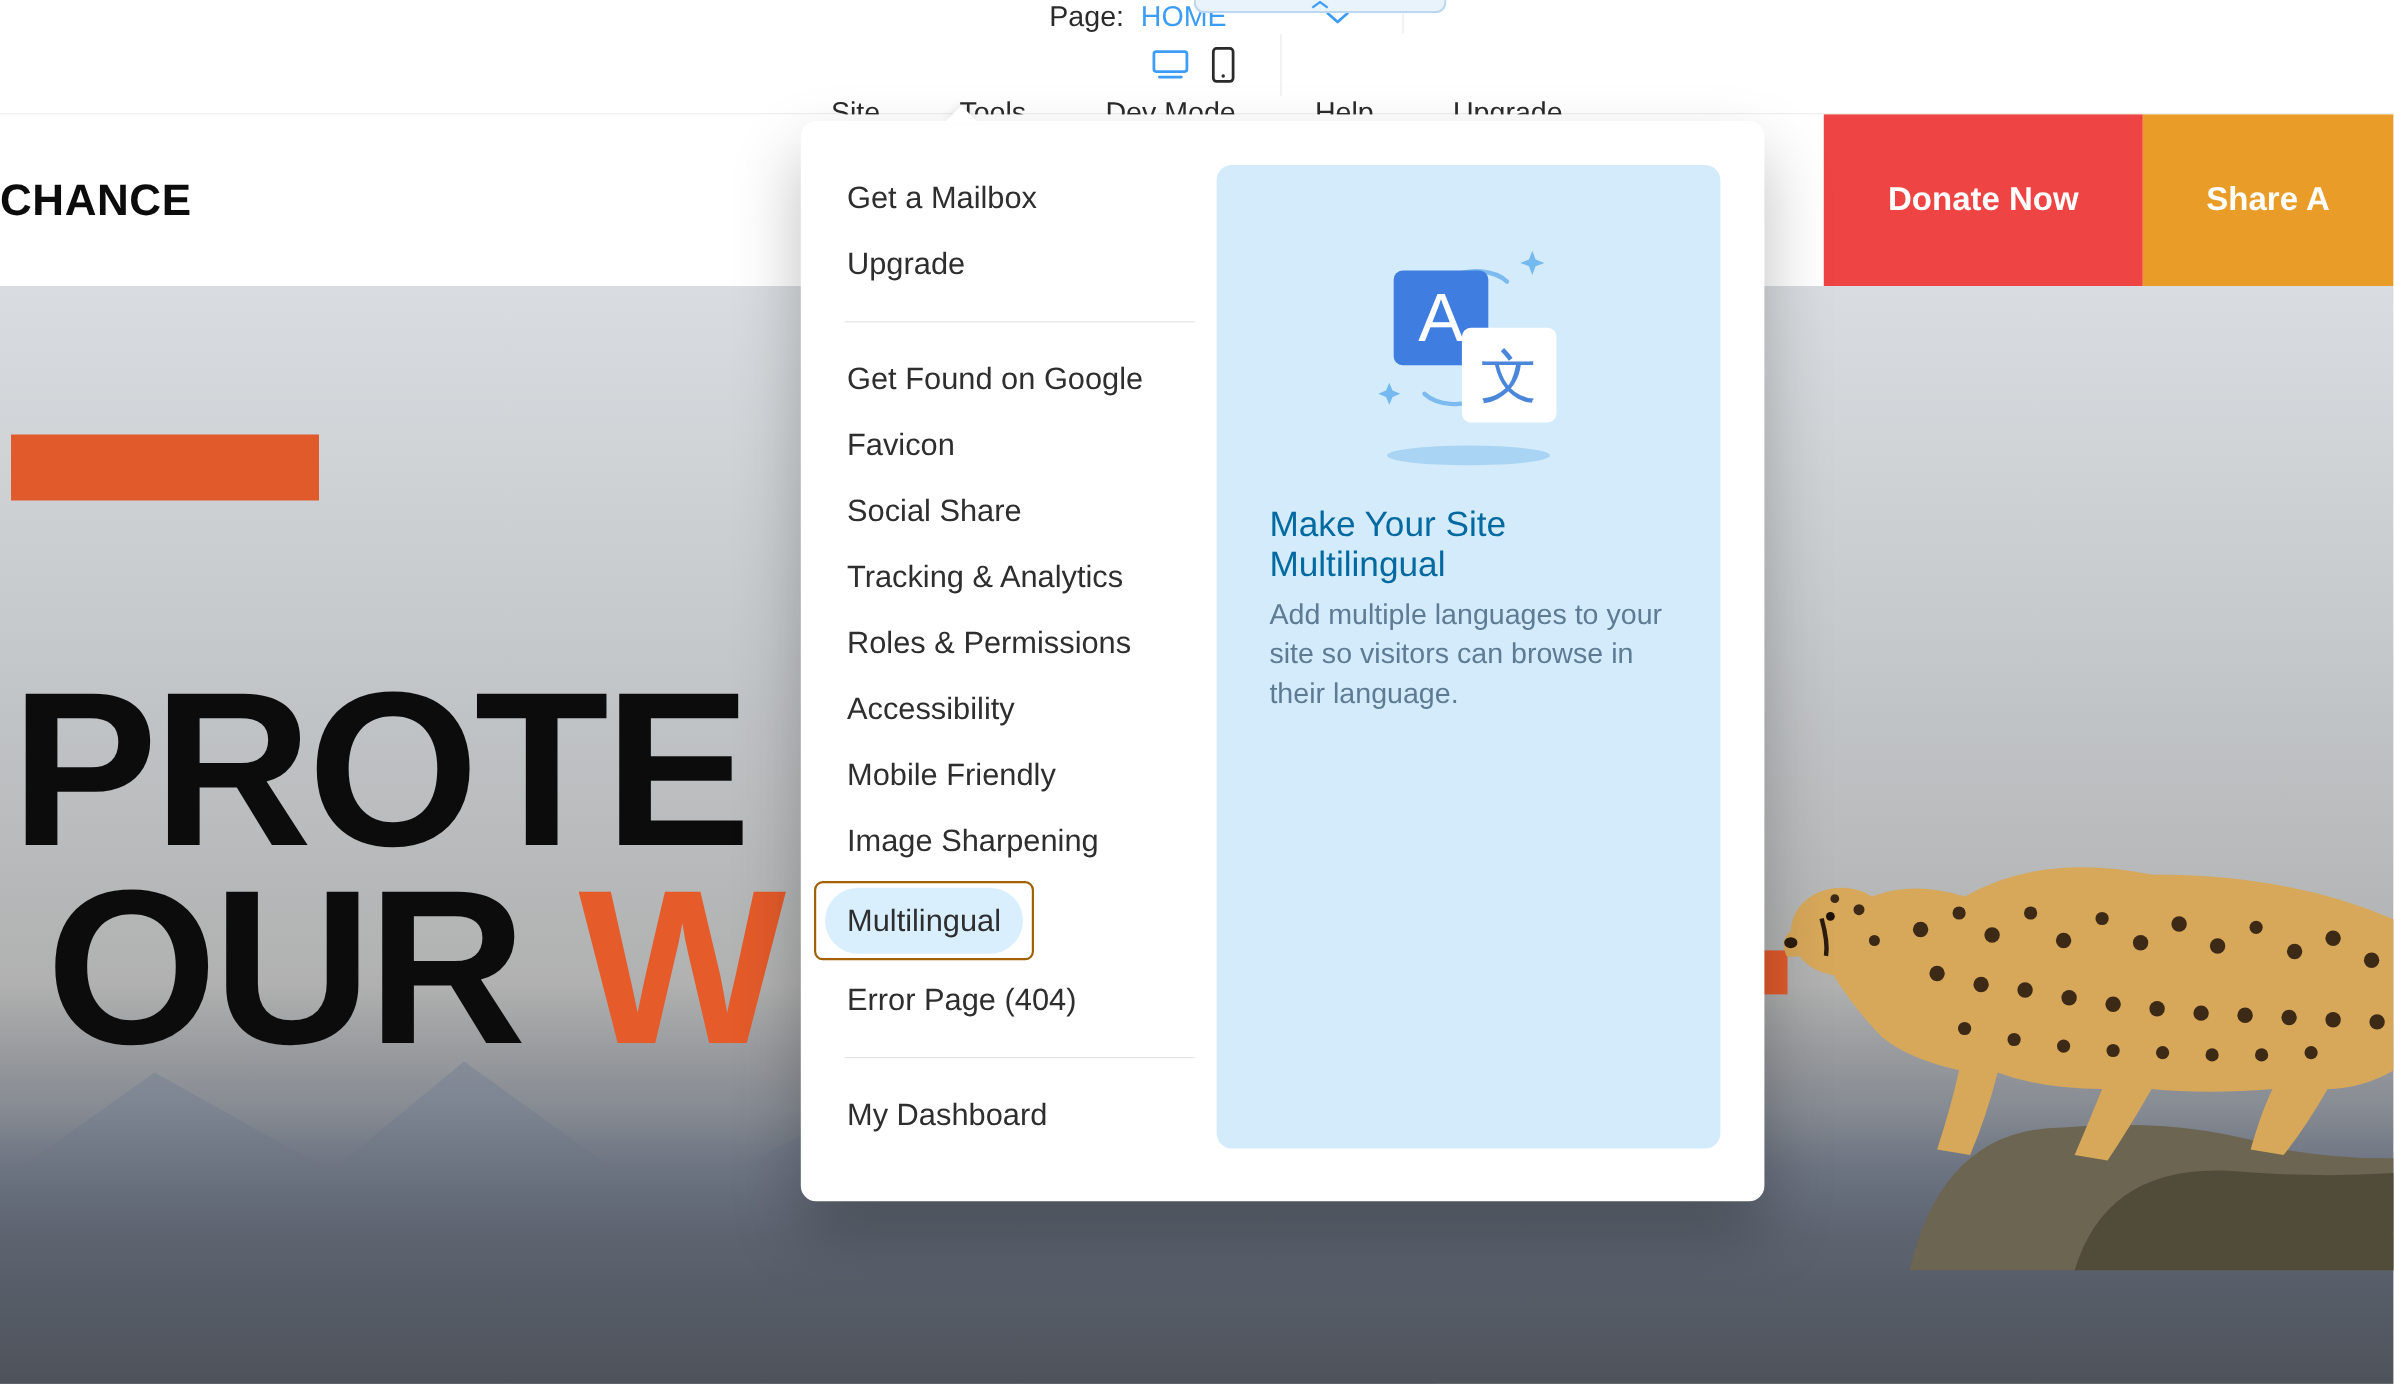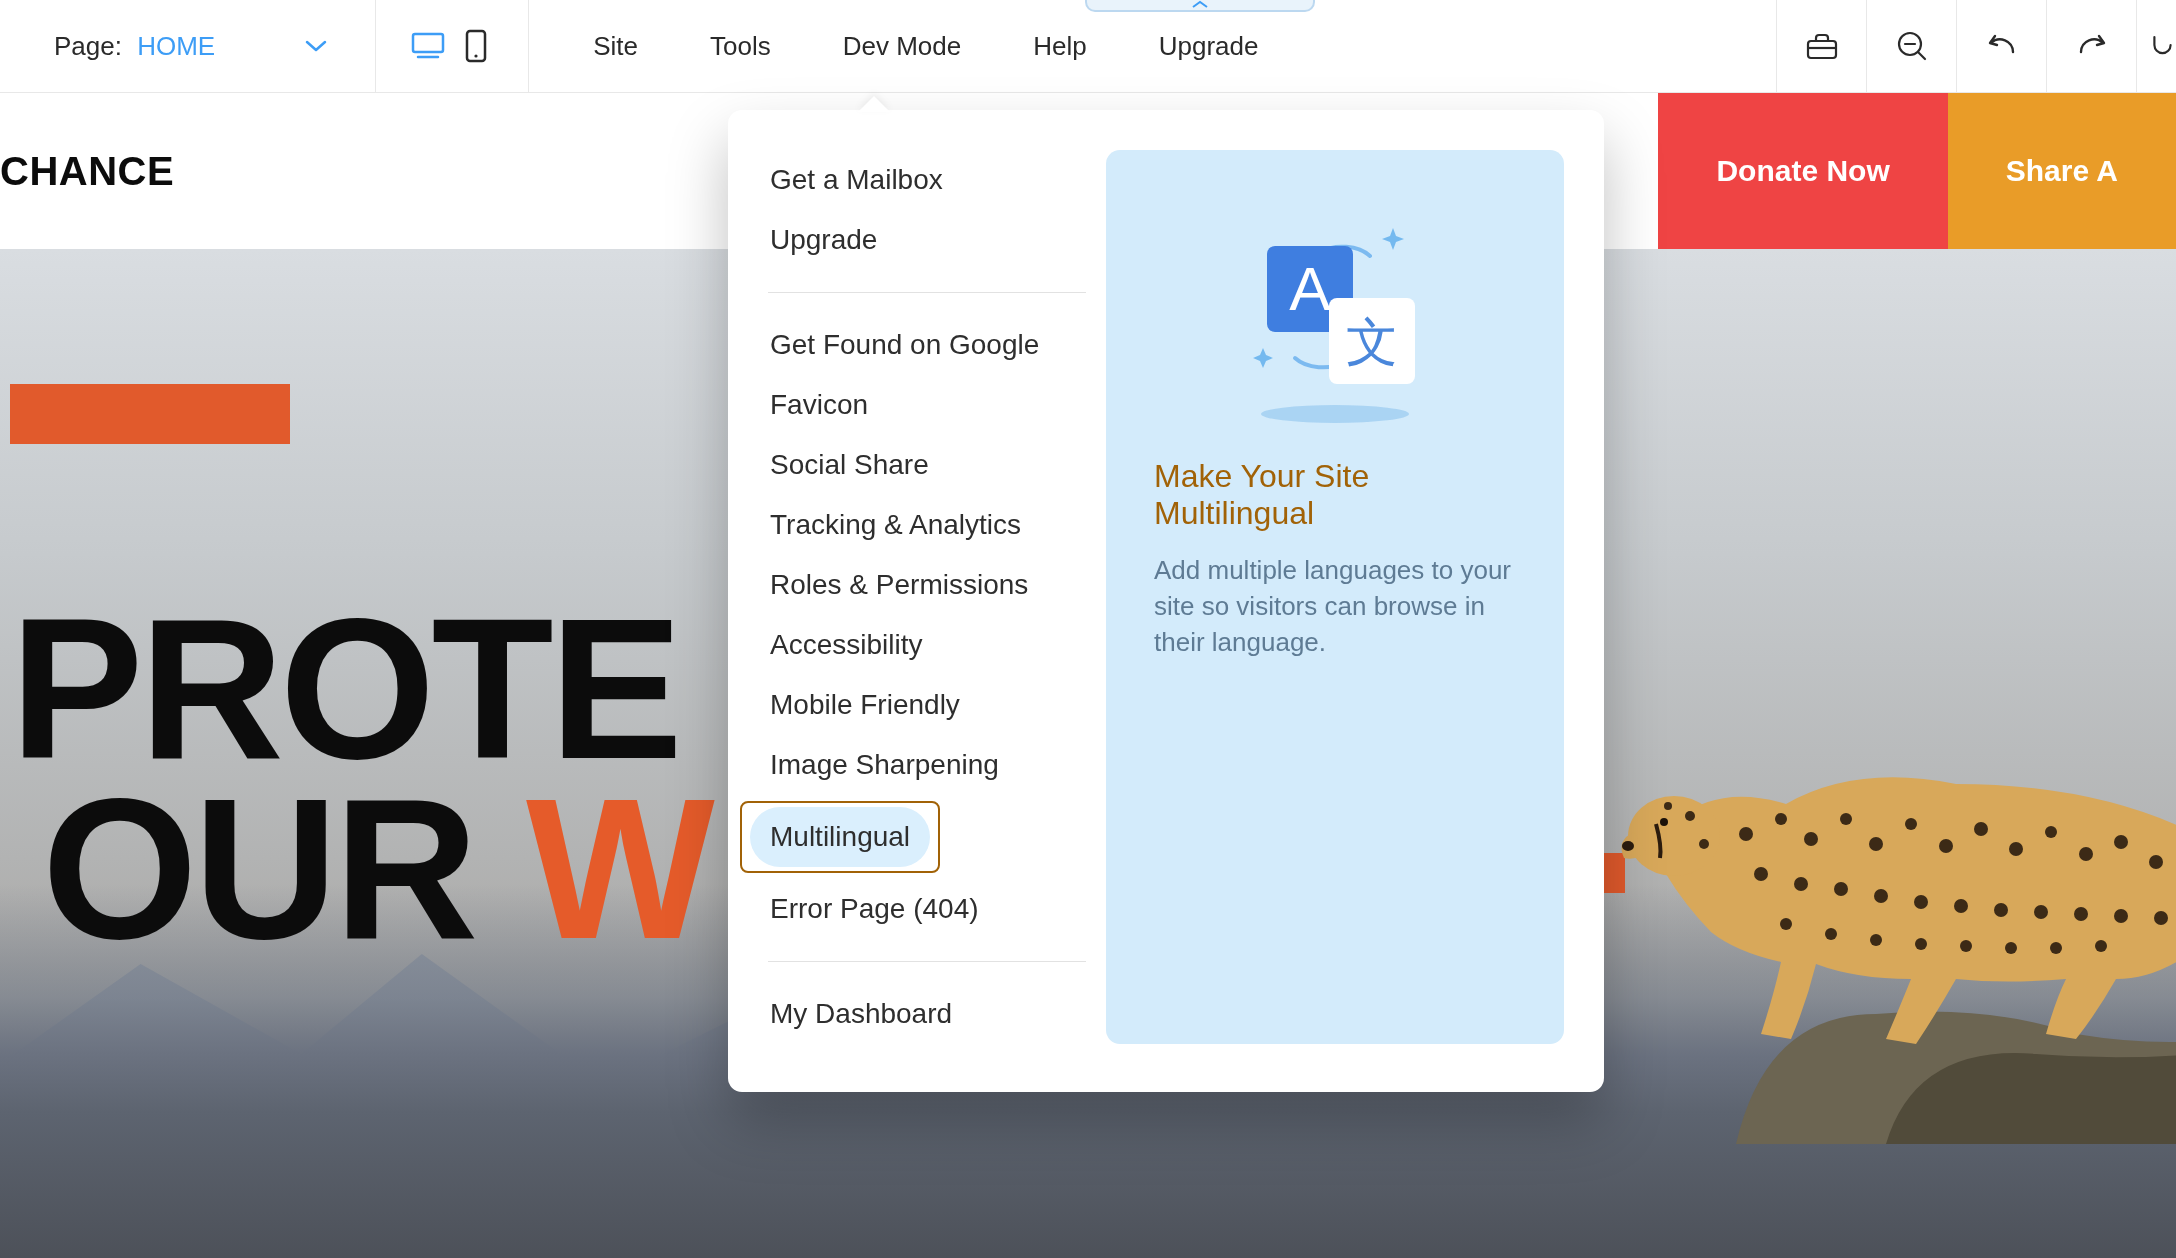--- a/index.html
+++ b/index.html
@@ -13,24 +13,25 @@
       height: 1258px;
       overflow: hidden;
       position: relative;
       background: #fff;
     }
 
     
     .topbar {
       display: flex;
       align-items: center;
-      height: 93px;
+      height: 104px;
       border-bottom: 1px solid #e8e8e8;
       background: #fff;
       position: relative;
+      flex-direction: column;
     }
 
     .page-selector {
       display: flex;
       align-items: center;
       padding: 0 48px 0 54px;
       height: 100%;
       border-right: 1px solid #e8e8e8;
       font-size: 26px;
       cursor: pointer;
@@ -301,23 +302,23 @@
       display:flex;
       justify-content:center;
       height: 230px;
       align-items:flex-end;
       margin-bottom: 30px;
       position:relative;
     }
     .pv-title {
       font-size: 32px;
       font-weight: 500;
-      color: #a16207;
+      color: #0369a1;
       line-height: 1.15;
-      margin-bottom: 20px;
+      margin-bottom: 8px;
     }
     .pv-desc {
       font-size: 26px;
       color: #5e7b94;
       line-height: 1.4;
     }
 
     
     svg { display:block; }
   </style>

